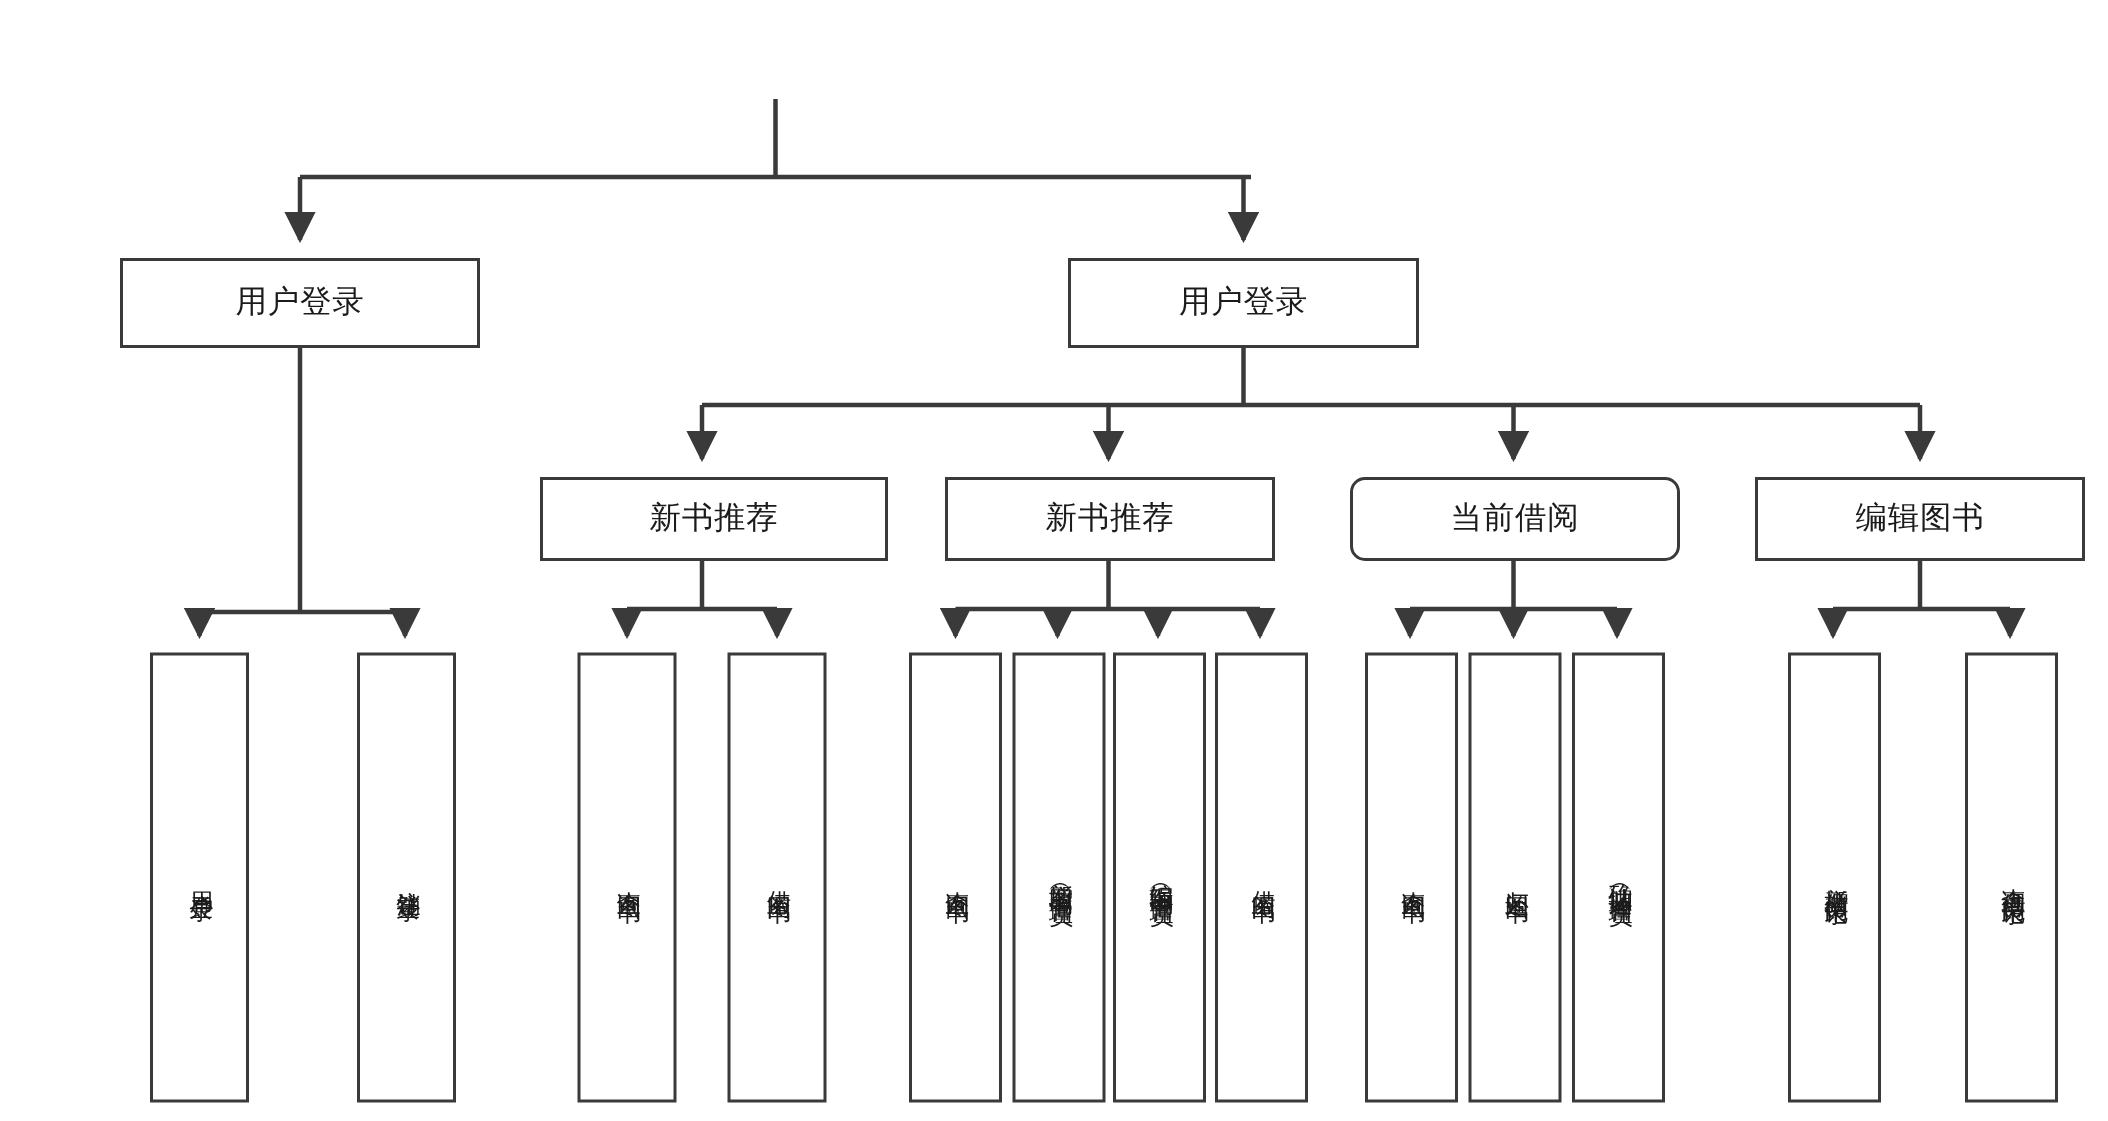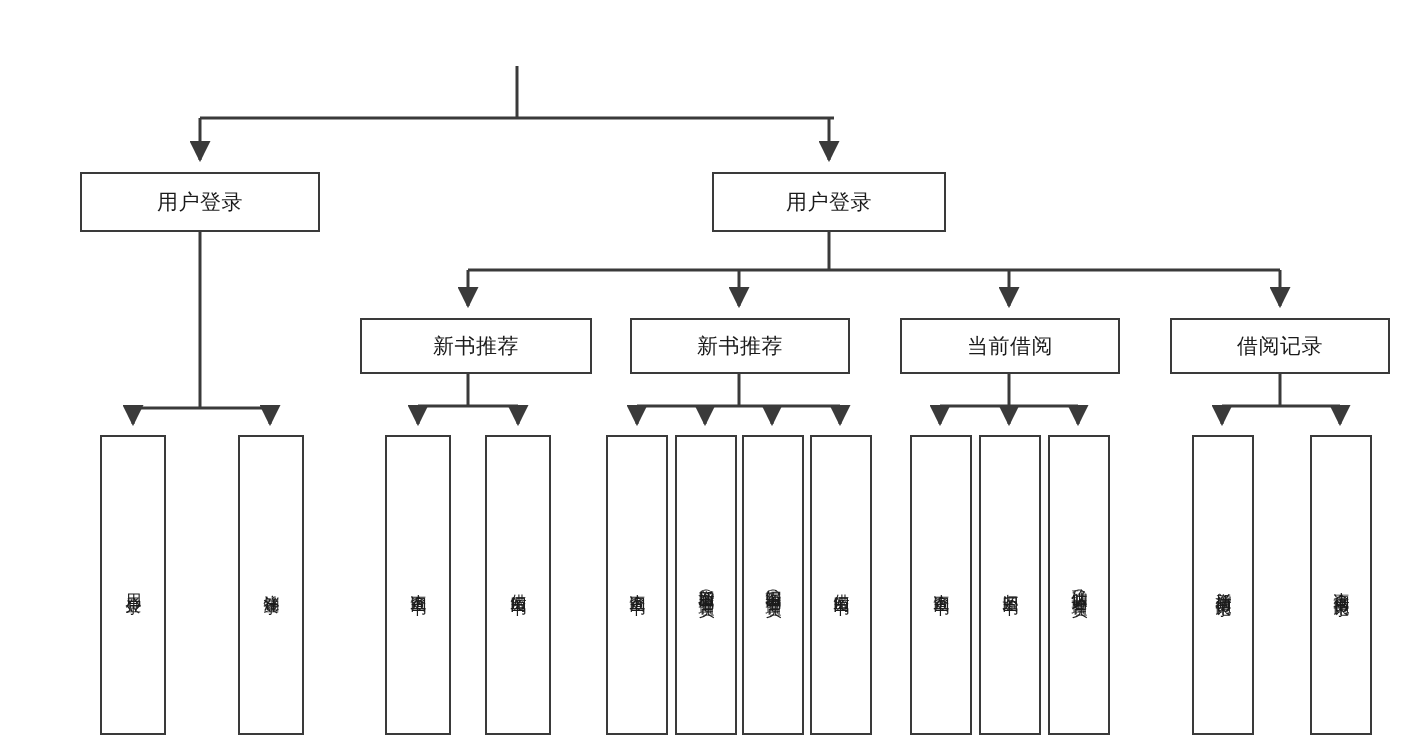--- a/index.html
+++ b/index.html
@@ -128,25 +128,25 @@
   <div class="node level1" style="left:712px; top:172px; width:234px; height:60px;">
     <span class="node-label">用户登录</span>
   </div>
 
   <div class="node level2" style="left:360px; top:318px; width:232px; height:56px;">
     <span class="node-label">新书推荐</span>
   </div>
   <div class="node level2" style="left:630px; top:318px; width:220px; height:56px;">
     <span class="node-label">新书推荐</span>
   </div>
-  <div class="node level2" style="left:900px; top:318px; width:220px; height:56px;">
+  <div class="node level2" style="left:900px; top:318px; width:220px; height:56px;border-radius:10px;">
     <span class="node-label">当前借阅</span>
   </div>
   <div class="node level2" style="left:1170px; top:318px; width:220px; height:56px;">
-    <span class="node-label">借阅记录</span>
+    <span class="node-label">编辑图书</span>
   </div>
 
   <div class="node vertical" style="left:100px; top:435px; width:66px; height:300px;">
     <span class="node-label">用户登录</span>
   </div>
   <div class="node vertical" style="left:238px; top:435px; width:66px; height:300px;">
     <span class="node-label">注销登录</span>
   </div>
 
   <div class="node vertical" style="left:385px; top:435px; width:66px; height:300px;">

